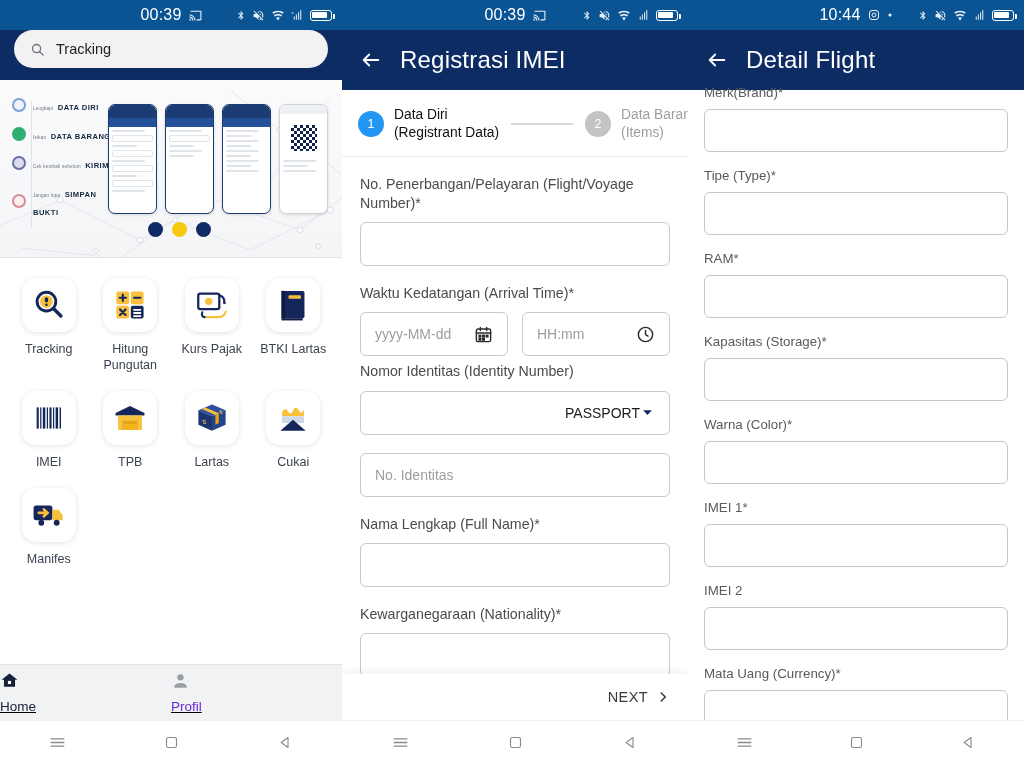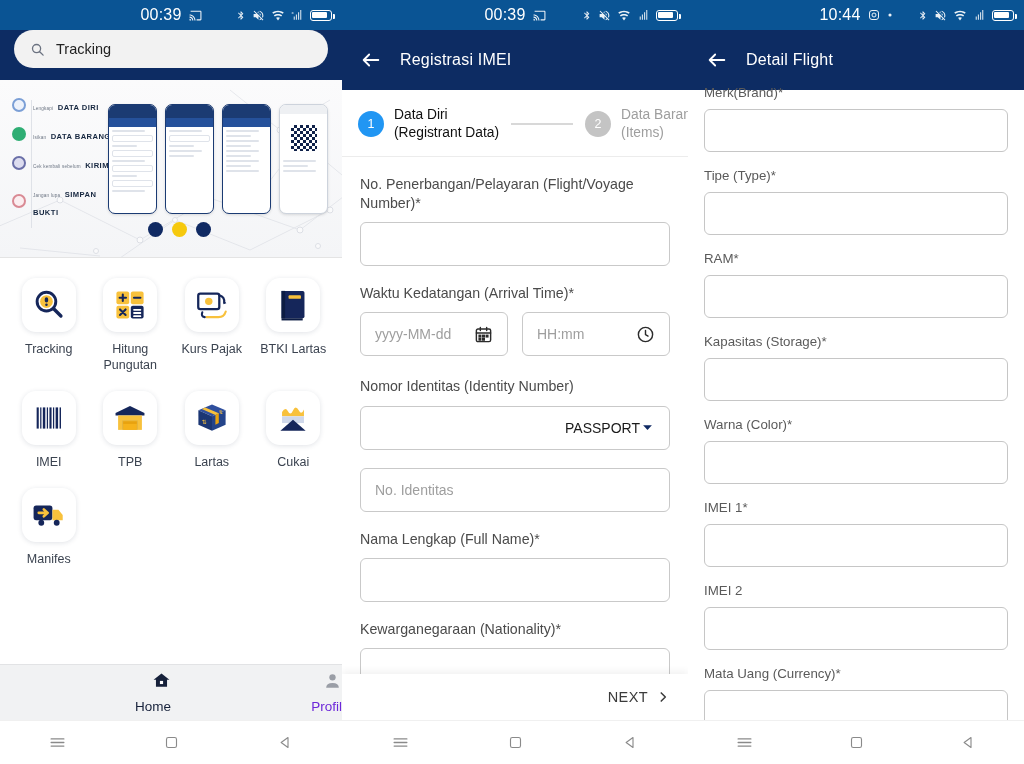--- a/index.html
+++ b/index.html
@@ -38,21 +38,21 @@
     background:#fff; border-radius:0 1px 1px 0;
   }
   .battery i{ position:absolute; left:1.2px; top:1.2px; bottom:1.2px; width:15px; background:#fff; border-radius:1px; display:block;}
 
   
   .appbar {
     height: 60px; background: #0d2c63; color: #fff;
     display: flex; align-items: center; gap: 18px; padding: 0 18px;
     flex-shrink: 0;
   }
-  .appbar .title { font-size: 16px; letter-spacing: .2px; }
+  .appbar .title { font-size: 24px; letter-spacing: .2px; }
   .backarrow { cursor: pointer; }
 
   
   .home-top { background: #0d2c63; padding: 0 14px 12px; }
   .searchbar {
     height: 38px; background: #f2f2f2; border-radius: 19px;
     display: flex; align-items: center; gap: 11px; padding: 0 16px;
     font-size: 14.5px; color: #222;
   }
   .home-banner {
@@ -102,21 +102,21 @@
     width: 54px; height: 54px; border-radius: 14px; background:#fff;
     box-shadow: 0 1px 5px rgba(20,35,70,.13);
     display:flex; align-items:center; justify-content:center;
   }
   .cell .lbl { font-size: 12.5px; color:#3b4350; text-align:center; line-height:1.28; max-width:78px;}
 
   .tabbar {
     position:absolute; left:0; right:0; bottom:44px; height:56px; background:#f1f2f3;
     display:flex; align-items:center; border-top:1px solid #e2e3e5;
   }
-  .tab { flex:1; display:flex; flex-direction:column; align-items:flex-end; gap:9px; cursor:pointer;}
+  .tab { flex:1; display:flex; flex-direction:column; align-items:flex-start; gap:9px; cursor:pointer;text-decoration:underline;}
   .tab .tl { font-size:13.5px; color:#6d28d9; }
   .tab.active .tl { color:#16213a; }
 
   
   .navbar {
     position:absolute; left:0; right:0; bottom:0; height:44px; background:#fff;
     display:flex; align-items:center; justify-content:space-around;
     border-top: 1px solid #f0f0f0;
   }
   .navbar .nb { cursor:pointer; }
@@ -136,21 +136,21 @@
   .sline { width:62px; height:1.5px; background:#d8d8d8; margin:0 12px; flex-shrink:0;}
 
   .formarea { padding: 18px 18px 0; }
   .flabel { font-size:14.2px; color:#4b4b4b; line-height:1.35; margin-bottom:9px; }
   .finput {
     height:44px; border:1px solid #c9c9c9; border-radius:6px; background:#fff;
     display:flex; align-items:center; padding:0 14px; font-size:14px; color:#1a1a1a;
     margin-bottom:18px;
   }
   .finput.ph { color:#9e9e9e; }
-  .frow { display:flex; gap:14px; margin-bottom:21px; }
+  .frow { display:flex; gap:14px; margin-bottom:6px; }
   .frow .finput { flex:1; margin-bottom:0; justify-content:space-between;}
   .nextbar {
     position:absolute; left:0; right:0; bottom:44px; height:46px; background:#fff;
     display:flex; align-items:center; justify-content:flex-end; padding-right:18px; gap:8px;
     box-shadow: 0 -3px 7px rgba(0,0,0,.055);
   }
   .nextbar .nx { font-size:14.5px; color:#3b3b3b; letter-spacing:.4px; cursor:pointer;}
 
   
   .p3 .formarea { padding: 6px 16px 0; }

